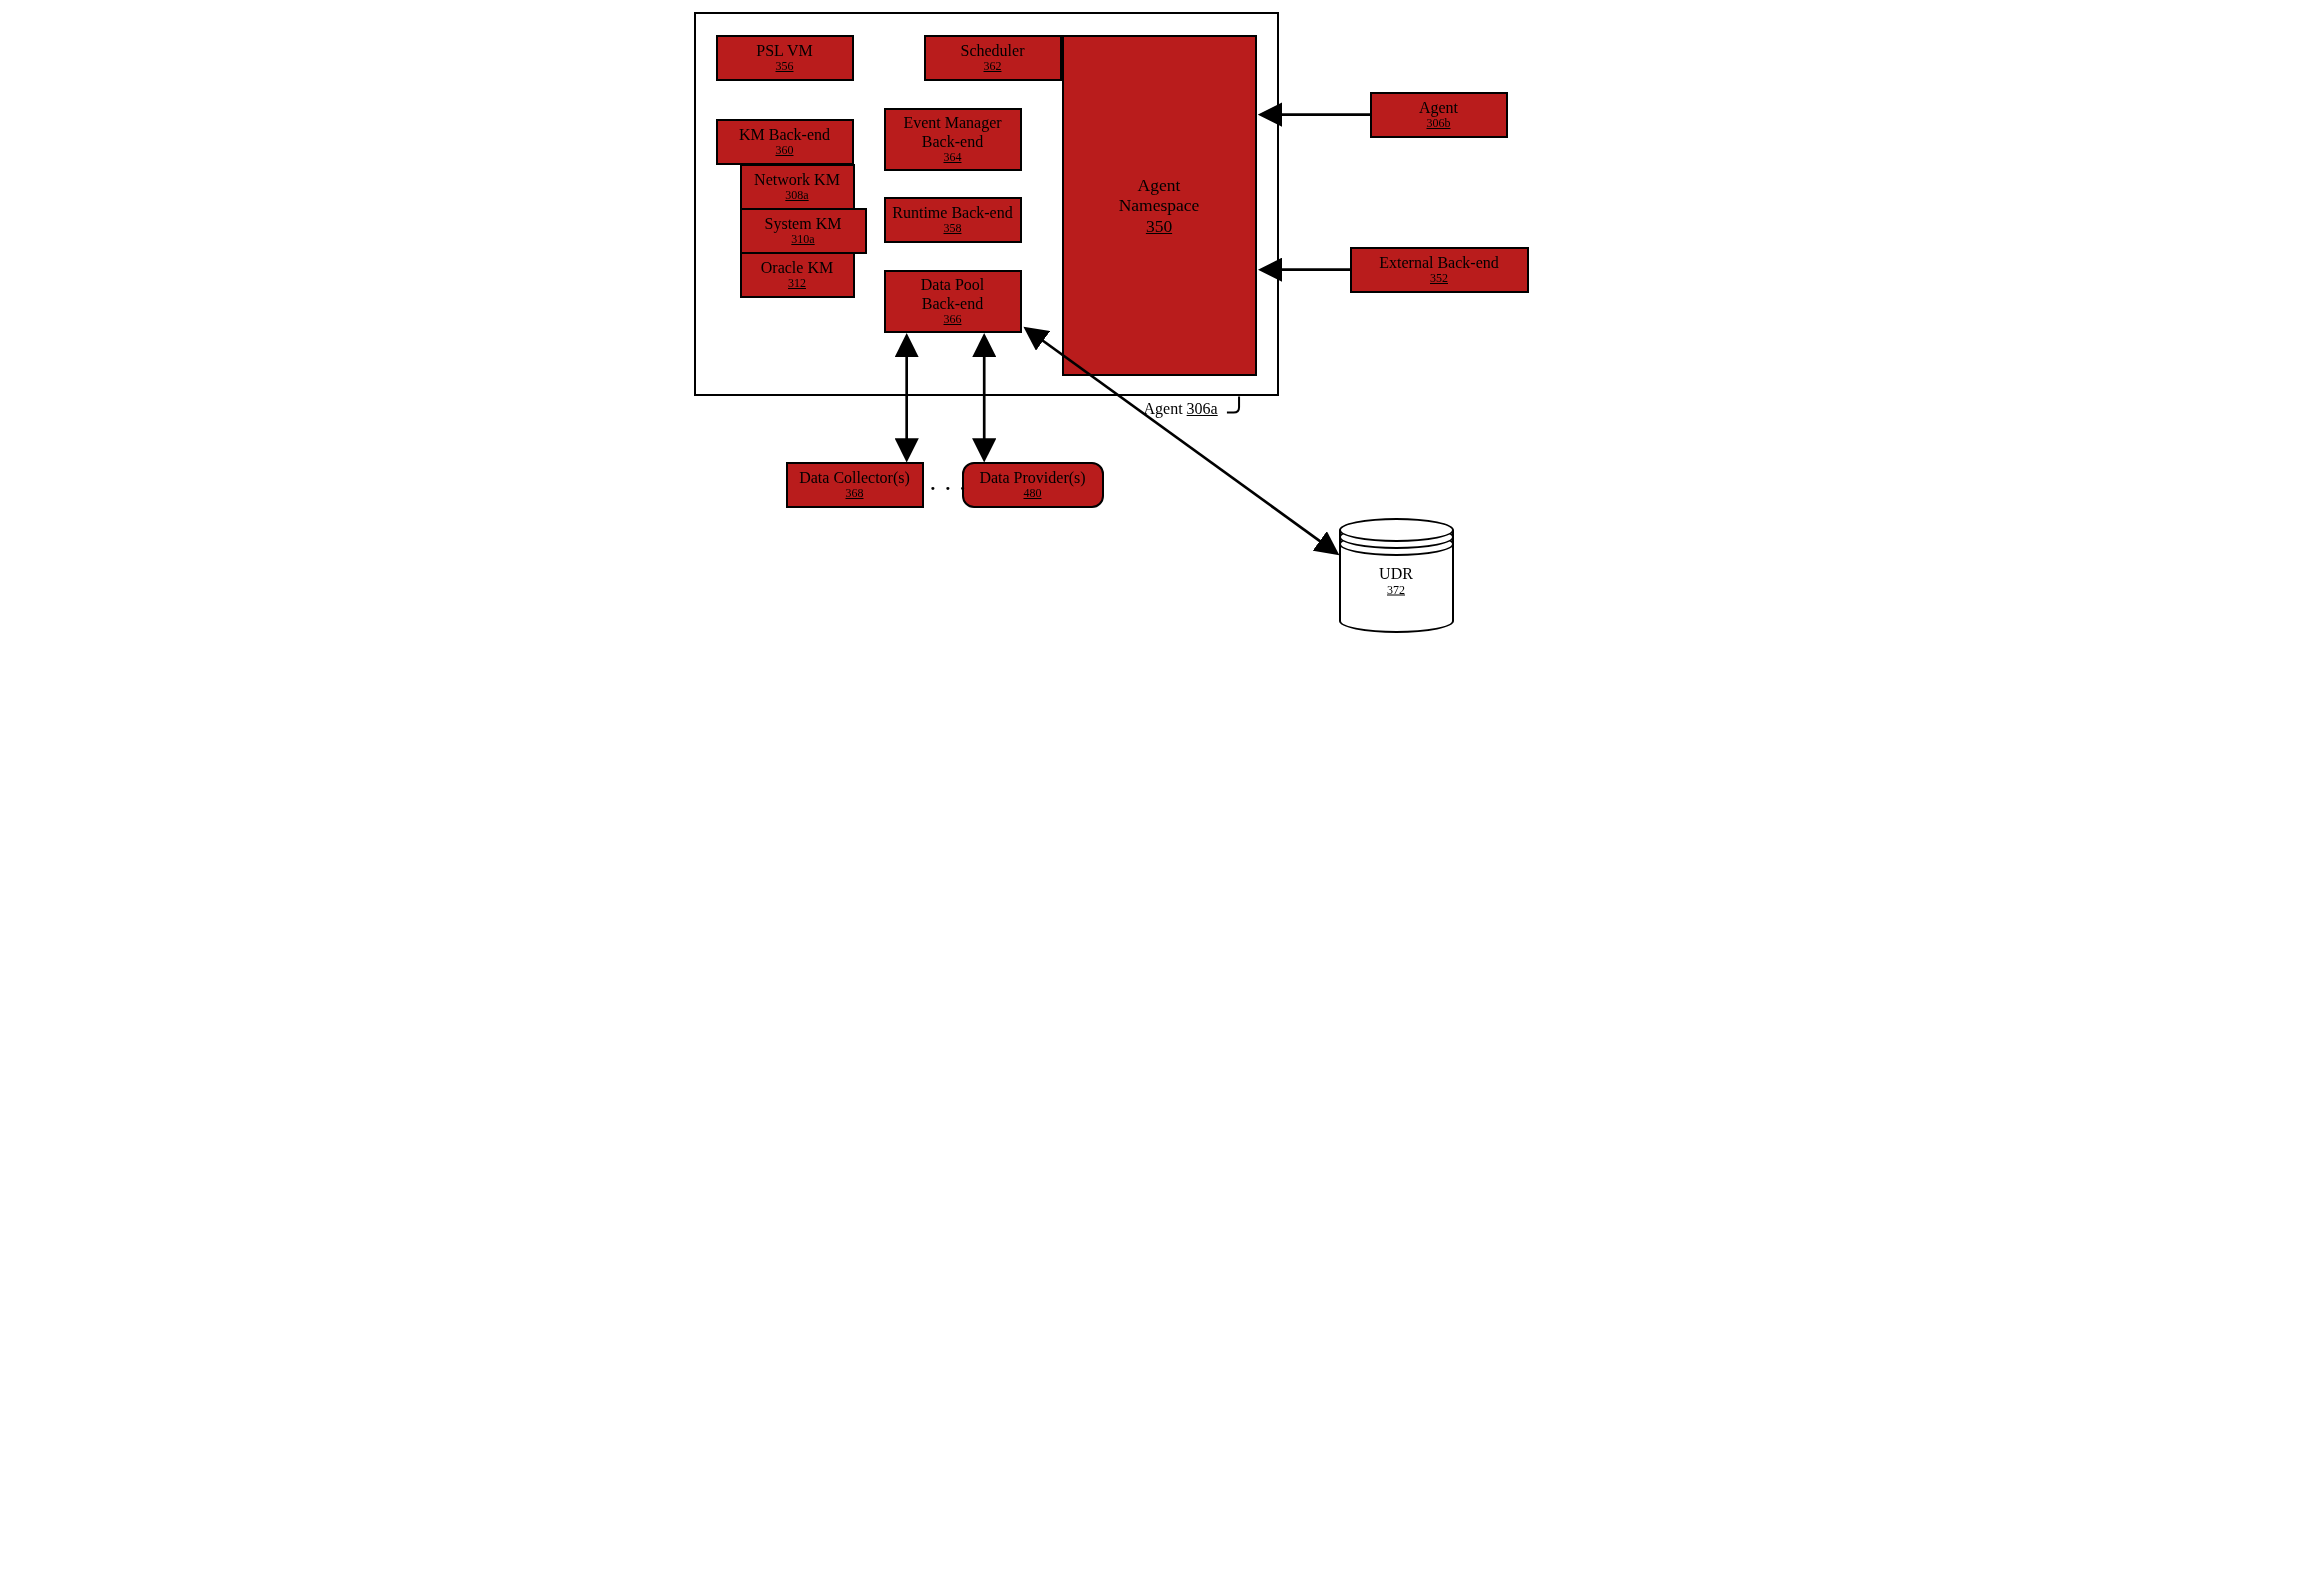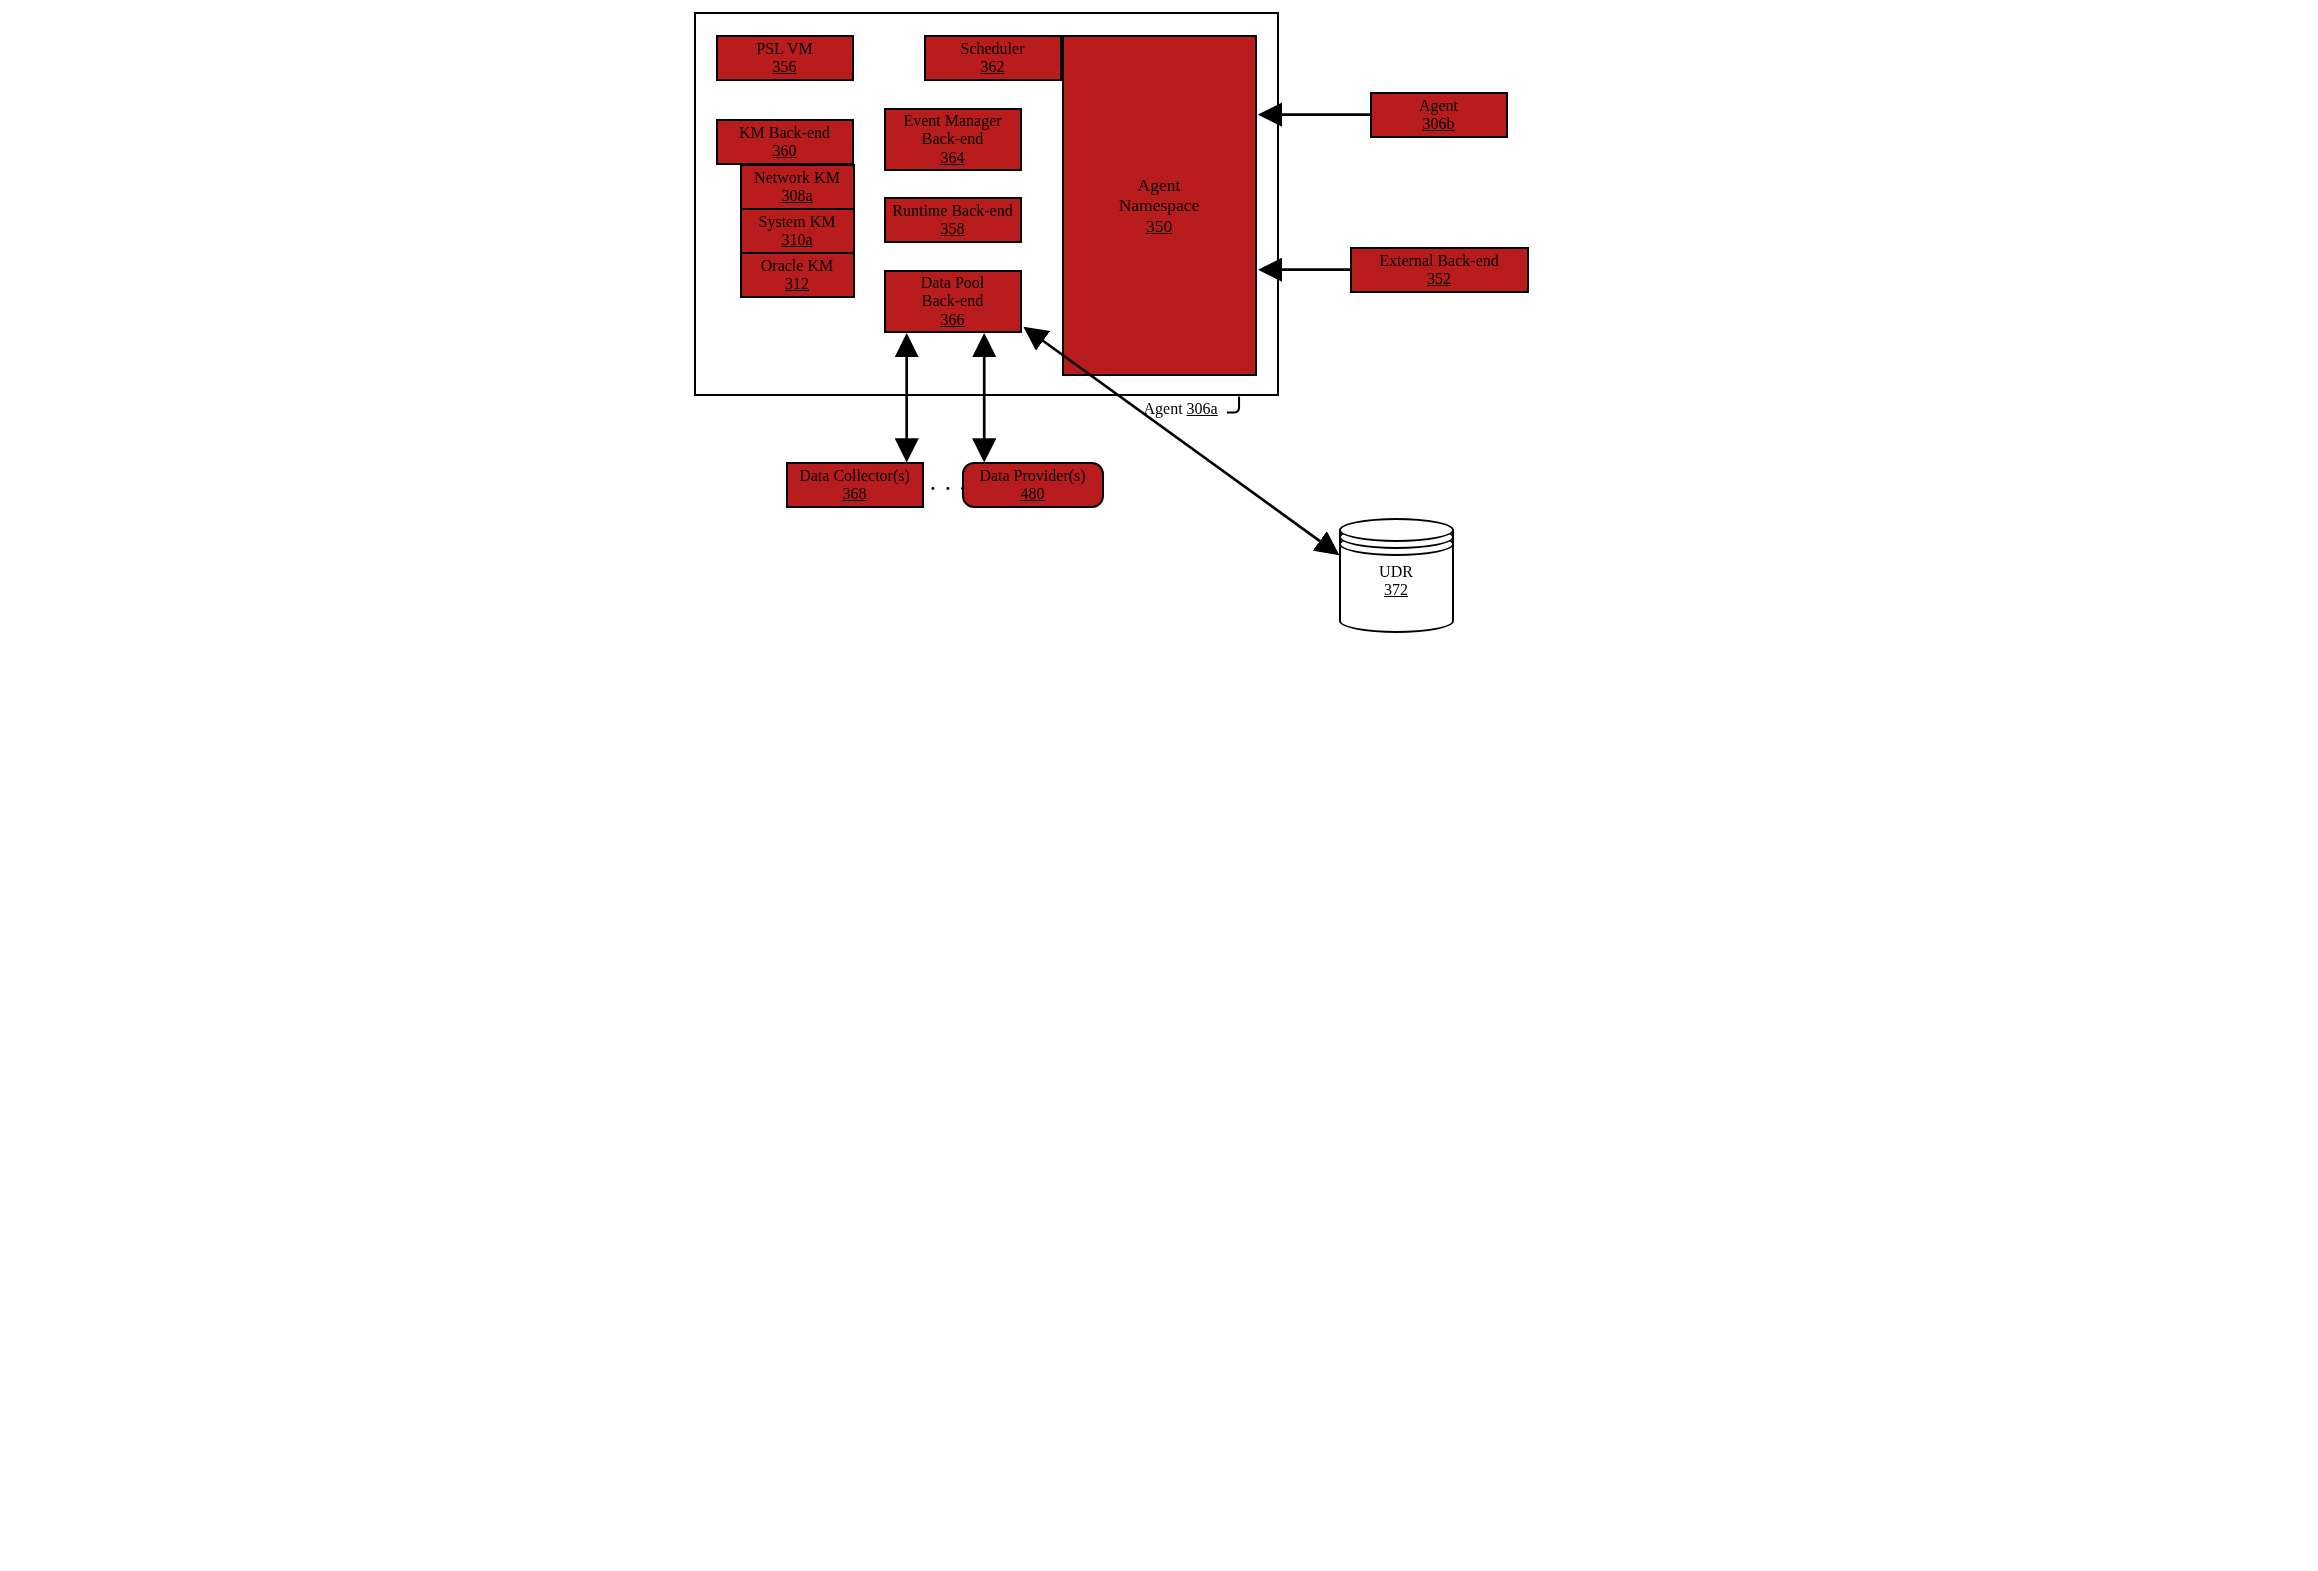--- a/index.html
+++ b/index.html
@@ -29,21 +29,21 @@
   .container-box {
     position: absolute;
     border: 2px solid #000;
     box-sizing: border-box;
     background: #fff;
   }
   .lbl-name {
     font-size: 16px;
   }
   .lbl-num {
-    font-size: 16px;
+    font-size: 12px;
     text-decoration: underline;
   }
   .big .lbl-name, .big .lbl-num { font-size: 17.5px; }
   .outer-label {
     position: absolute;
     font-size: 16px;
   }
   .ellipsis {
     position: absolute;
     font-size: 19px;
@@ -138,21 +138,21 @@
 
   <div class="box" style="left:42px; top:119px; width:138px; height:46px;">
     <span class="lbl-name">KM Back-end</span>
     <span class="lbl-num">360</span>
   </div>
 
   <div class="box" style="left:66px; top:164px; width:115px; height:46px;">
     <span class="lbl-name">Network KM</span>
     <span class="lbl-num">308a</span>
   </div>
-  <div class="box" style="left:66px; top:208px; width:115px; height:46px;text-align:center;">
+  <div class="box" style="left:66px; top:208px; width:127px; height:46px;text-align:center;">
     <span class="lbl-name">System KM</span>
     <span class="lbl-num">310a</span>
   </div>
   <div class="box" style="left:66px; top:252px; width:115px; height:46px;">
     <span class="lbl-name">Oracle KM</span>
     <span class="lbl-num">312</span>
   </div>
 
   <div class="box" style="left:210px; top:35px; width:138px; height:46px;margin-left:40px;">
     <span class="lbl-name">Scheduler</span>

